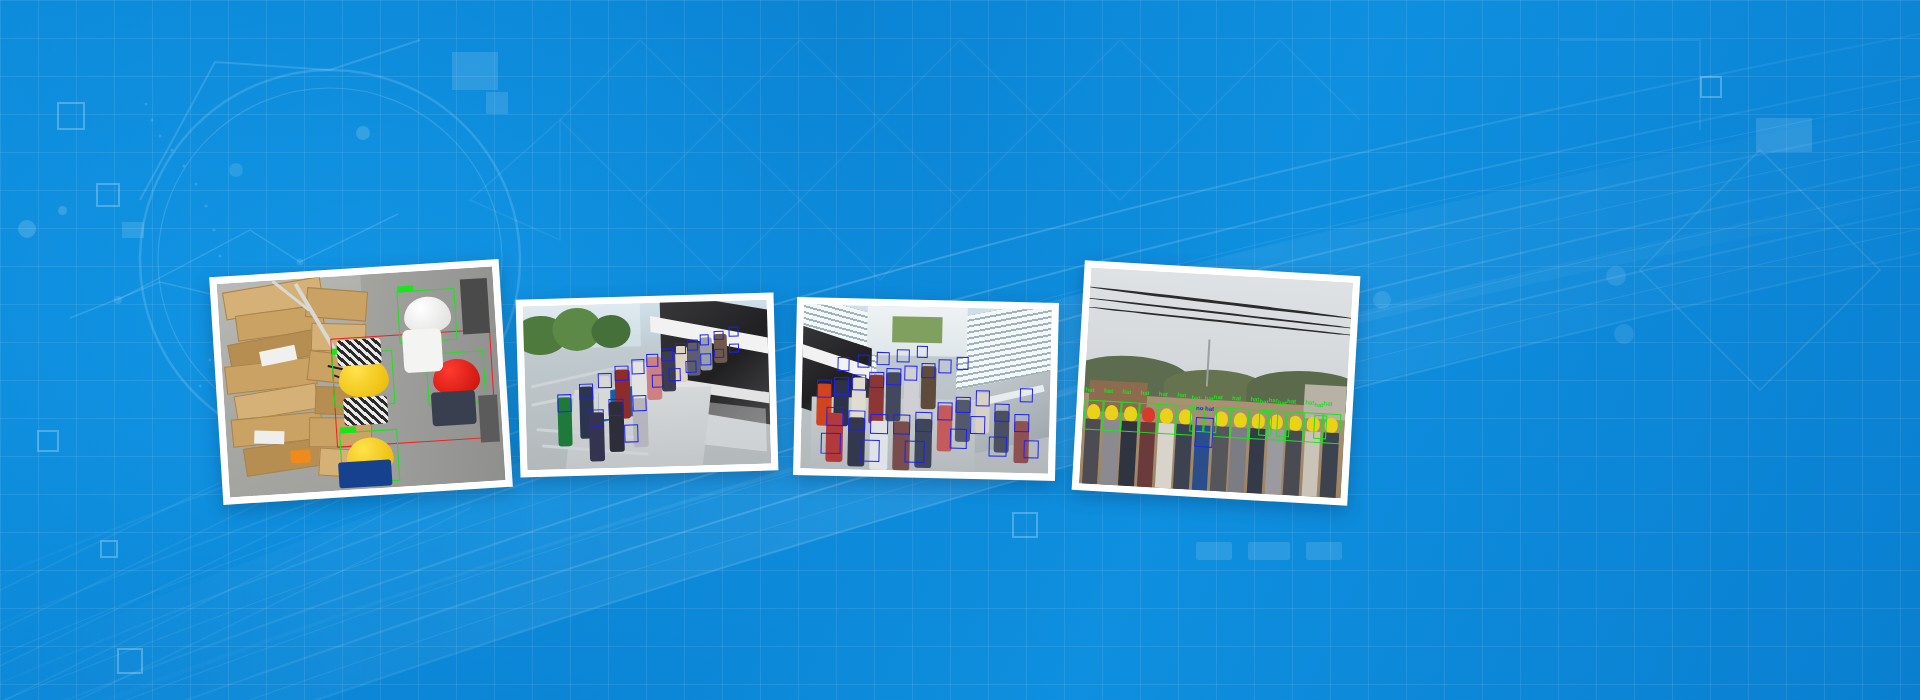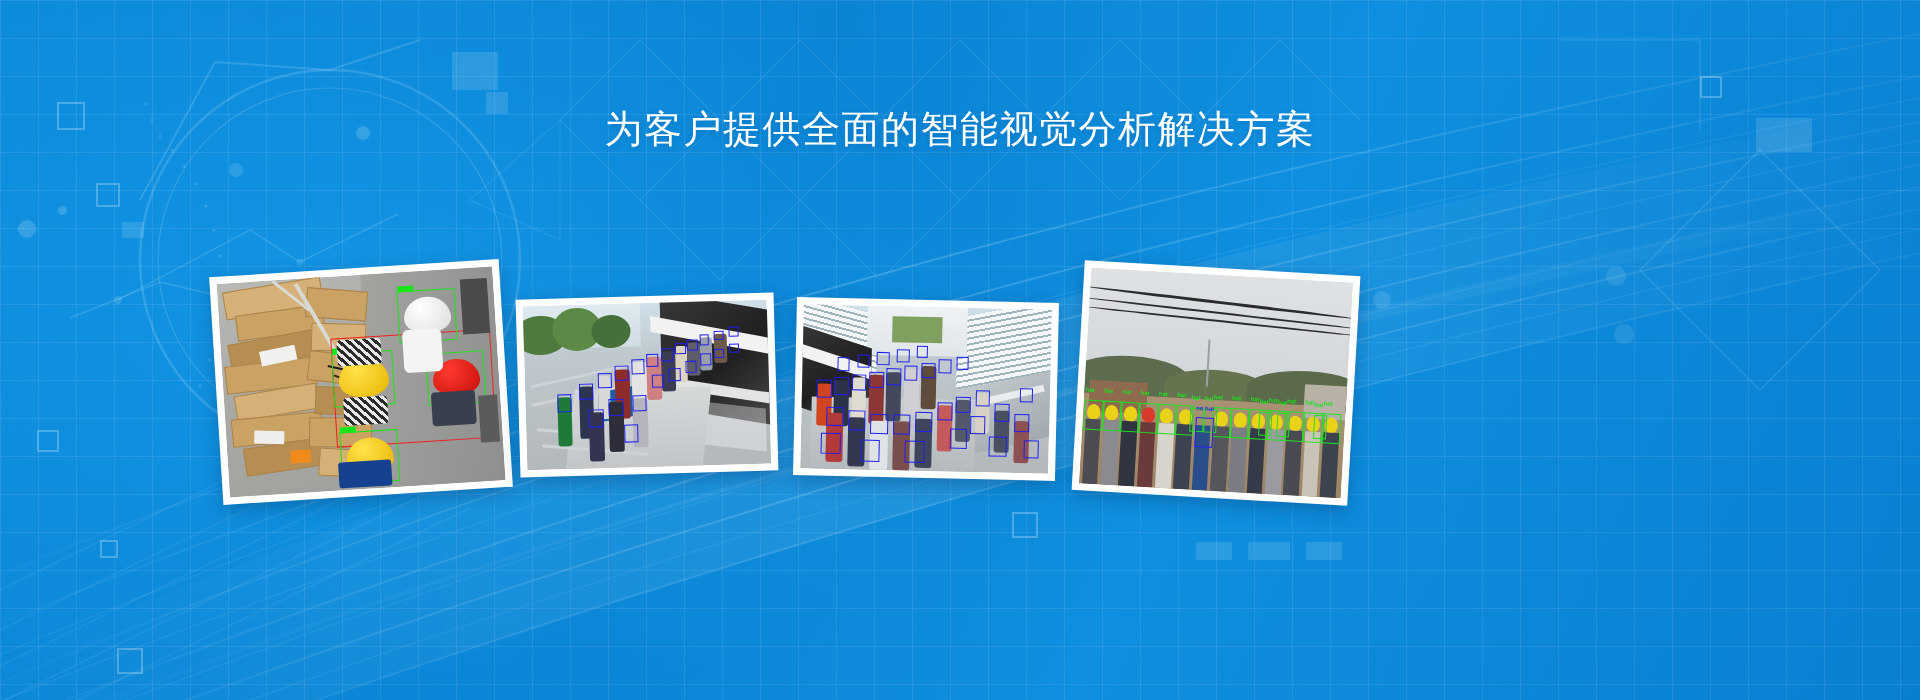--- a/index.html
+++ b/index.html
@@ -221,21 +221,20 @@
     <div class="sqf" style="left:452px; top:52px;  width:46px; height:38px;"></div>
     <div class="sqf" style="left:486px; top:92px;  width:22px; height:22px;"></div>
     <div class="sqf" style="left:122px; top:222px; width:22px; height:16px;"></div>
     <div class="sqf" style="left:1756px;top:118px; width:56px; height:34px;"></div>
     <div class="dot" style="left:356px; top:126px; width:14px; height:14px;"></div>
     <div class="dot" style="left:18px;  top:220px; width:18px; height:18px;"></div>
     <div class="dot" style="left:58px;  top:206px; width:9px;  height:9px;"></div>
   </div>
 
   <div class="textwrap">
-    <div class="subtitle">为客户提供全面的智能视觉分析解决方案</div>
   </div>
 
   <div class="strip">
 
     <div class="photo" id="photo-1">
       <div class="inner">
         <div class="scene s1">
 
           <div class="floor" style="left:52%; top:0; width:48%; height:100%; background:linear-gradient(100deg,#a3a3a0,#8f8f8d);"></div>
 

